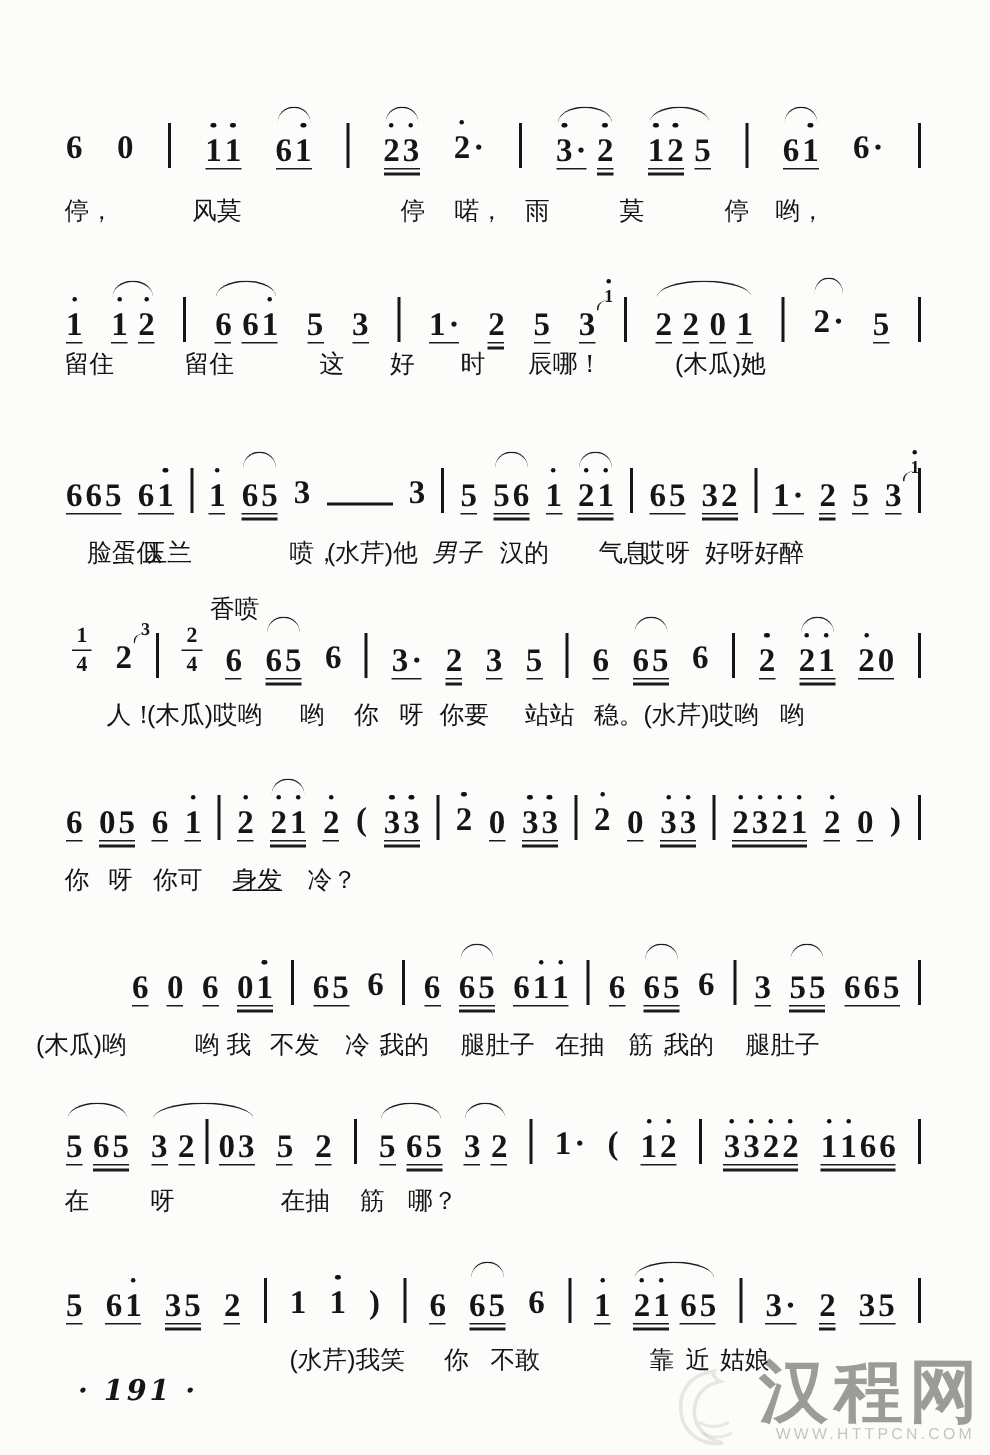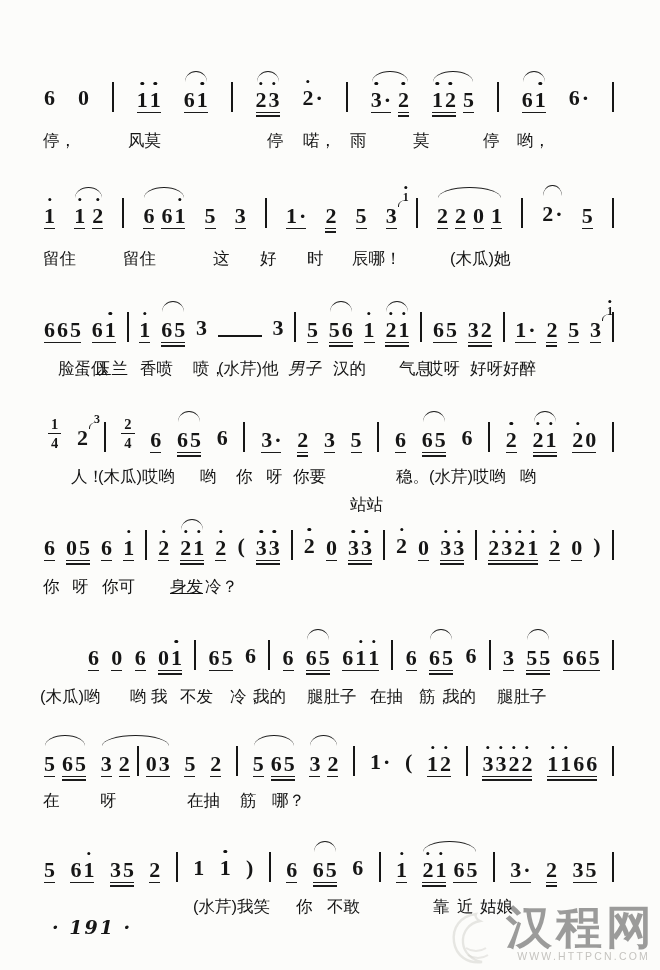--- a/index.html
+++ b/index.html
@@ -221,21 +221,21 @@
           <span class="ch">·</span>
         </span>
       </span>
       <span class="grp">
         <span class="tok u1">
           <span class="ch">5</span>
         </span>
       </span>
       <span class="bar"></span>
     </div>
-    <div class="lrow" style="top: 248px; text-decoration: underline;">
+    <div class="lrow" style="top: 232px; text-decoration: underline;">
       <span class="lw" style="left: 43px;">留住</span>
       <span class="lw" style="left: 123px;">留住</span>
       <span class="lw" style="left: 213px;">这</span>
       <span class="lw" style="left: 260px;">好</span>
       <span class="lw" style="left: 307px;">时</span>
       <span class="lw" style="left: 352px;">辰哪！</span>
       <span class="lw" style="left: 450px;">(木瓜)她</span>
     </div>
     <div class="mrow" style="top: 308px; left: 44px;">
       <span class="grp">
@@ -333,21 +333,21 @@
         <span class="tok u1">
           <span class="ch">3</span>
           <span class="grace"><i class="od"></i>1</span>
         </span>
       </span>
       <span class="bar"></span>
     </div>
     <div class="lrow" style="top: 358px;">
       <span class="lw" style="left: 43px; margin-left: 15px;">脸蛋似</span>
       <span class="lw" style="left: 95px;">玉兰</span>
-      <span class="lw" style="left: 140px;">香喷</span>
+      <span class="lw" style="left: 140px; margin-top: 37px;">香喷</span>
       <span class="lw" style="left: 193px;">喷，</span>
       <span class="lw" style="left: 218px;">(水芹)他</span>
       <span class="lw" style="left: 288px; font-style: italic;">男子</span>
       <span class="lw" style="left: 333px; font-family: Liberation Serif, serif;">汉的</span>
       <span class="lw" style="left: 399px;">气息</span>
       <span class="lw" style="left: 427px;">哎呀</span>
       <span class="lw" style="left: 470px;">好呀好醉</span>
     </div>
     <div class="mrow" style="top: 416px; left: 48px;">
       <span class="ts">
@@ -440,21 +440,21 @@
       </span>
       <span class="bar"></span>
     </div>
     <div class="lrow" style="top: 466px;">
       <span class="lw" style="left: 71px;">人！</span>
       <span class="lw" style="left: 98px;">(木瓜)哎哟</span>
       <span class="lw" style="left: 200px;">哟</span>
       <span class="lw" style="left: 236px;">你</span>
       <span class="lw" style="left: 266px;">呀</span>
       <span class="lw" style="left: 293px;">你要</span>
-      <span class="lw" style="left: 350px; margin-top: 28px;">站站</span>
+      <span class="lw" style="left: 350px;">站站</span>
       <span class="lw" style="left: 396px;">稳。(水芹)哎哟</span>
       <span class="lw" style="left: 520px;">哟</span>
     </div>
     <div class="mrow" style="top: 526px; left: 44px;">
       <span class="grp">
         <span class="tok u1">
           <span class="ch">6</span>
         </span>
       </span>
       <span class="grp">
@@ -558,21 +558,21 @@
         <span class="tok u0">
           <span class="ch">)</span>
         </span>
       </span>
       <span class="bar"></span>
     </div>
     <div class="lrow" style="top: 576px;">
       <span class="lw" style="left: 43px;">你</span>
       <span class="lw" style="left: 72px;">呀</span>
       <span class="lw" style="left: 102px;">你可</span>
-      <span class="lw" style="left: 170px; text-decoration: underline;">身发</span>
+      <span class="lw" style="left: 155px; text-decoration: underline;">身发</span>
       <span class="lw" style="left: 205px;">冷？</span>
     </div>
     <div class="mrow" style="top: 636px; left: 88px;">
       <span class="grp">
         <span class="tok u1">
           <span class="ch">6</span>
         </span>
       </span>
       <span class="grp">
         <span class="tok u1">
@@ -653,21 +653,21 @@
       <span class="grp">
         <span class="tok u1">
           <span class="ch">6</span>
           <span class="ch">6</span>
           <span class="ch">5</span>
         </span>
       </span>
       <span class="bar"></span>
     </div>
     <div class="lrow" style="top: 686px;">
-      <span class="lw" style="left: 40px;">(木瓜)哟</span>
+      <span class="lw" style="left: 24px;">(木瓜)哟</span>
       <span class="lw" style="left: 130px;">哟</span>
       <span class="lw" style="left: 151px;">我</span>
       <span class="lw" style="left: 180px; text-align: center;">不发</span>
       <span class="lw" style="left: 230px;">冷，</span>
       <span class="lw" style="left: 253px;">我的</span>
       <span class="lw" style="left: 307px;">腿肚子</span>
       <span class="lw" style="left: 370px;">在抽</span>
       <span class="lw" style="left: 419px;">筋，</span>
       <span class="lw" style="left: 443px;">我的</span>
       <span class="lw" style="left: 497px;">腿肚子</span>

